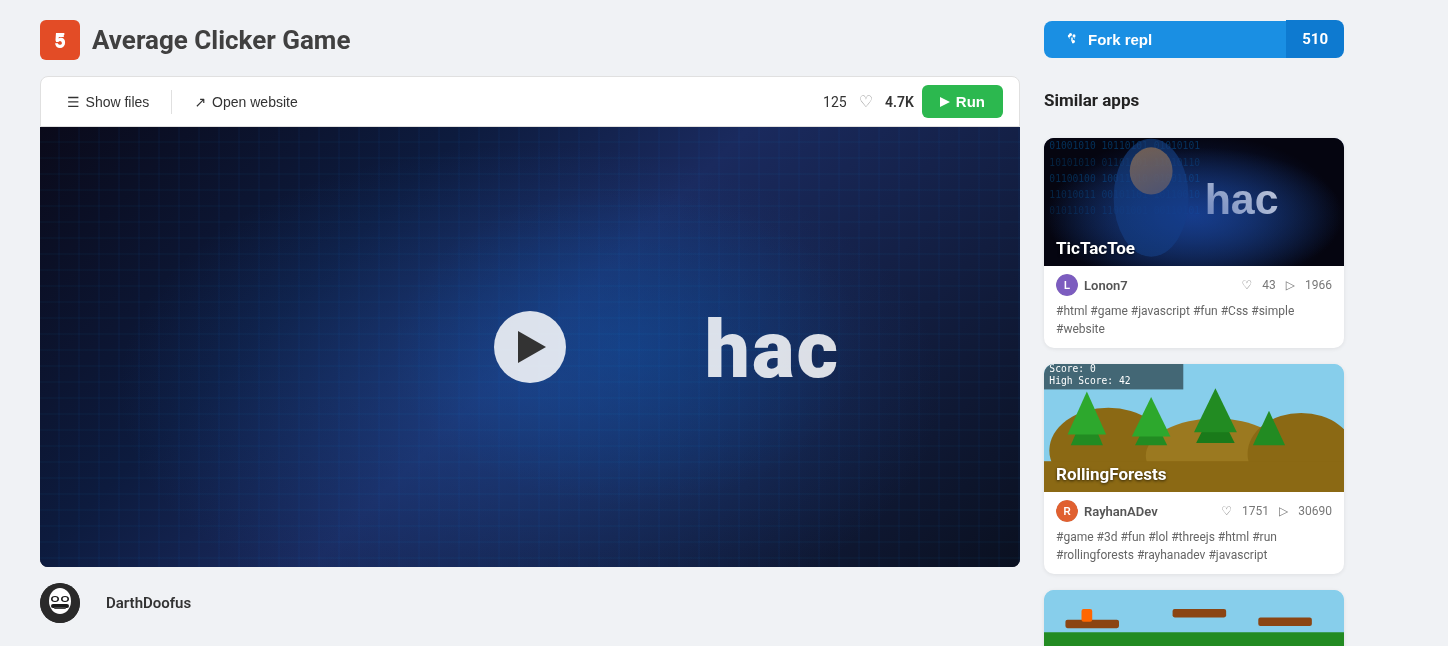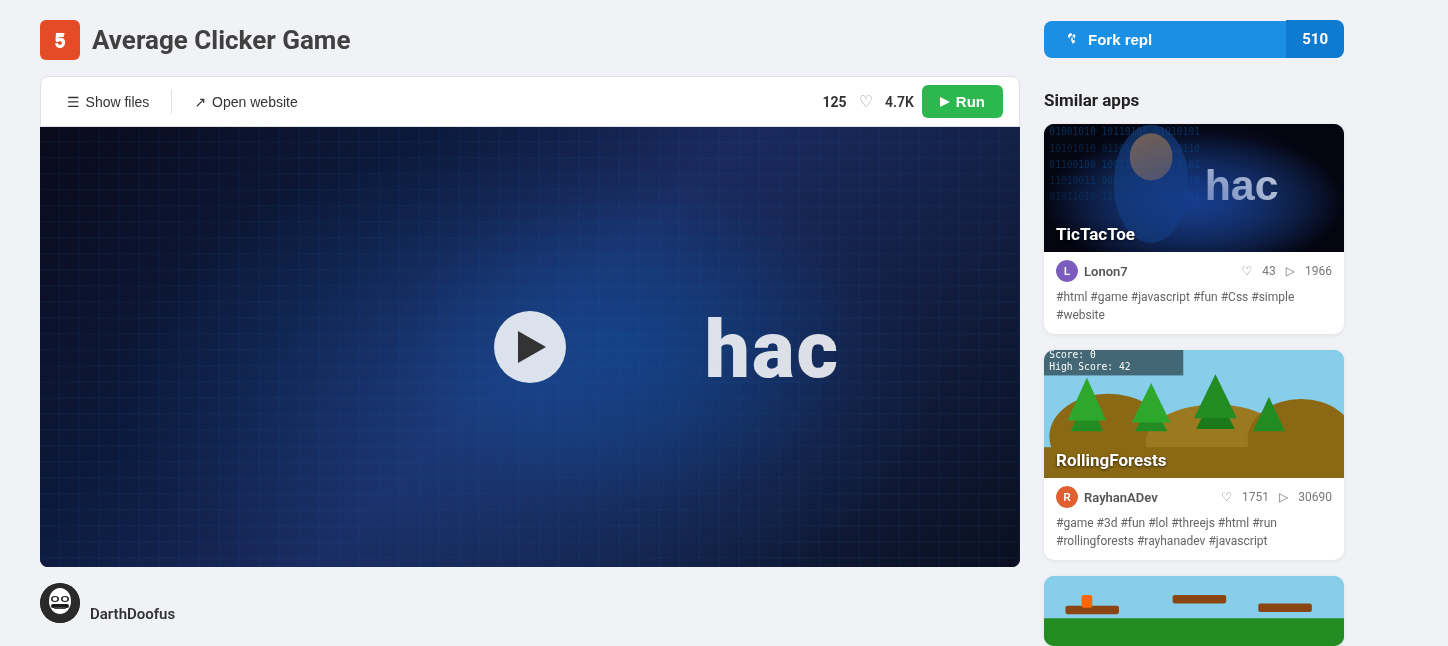--- a/index.html
+++ b/index.html
@@ -63,21 +63,21 @@
       margin: 0 4px;
     }
     .spacer { flex: 1; }
     .stats {
       display: flex;
       align-items: center;
       gap: 12px;
       font-size: 14px;
       color: #555;
     }
-    .like-count { font-weight: 700; color: #333; }
+    .like-count { font-weight: 400; color: #333; }
     .heart-icon { color: #999; font-size: 16px; }
     .view-count { font-weight: 600; color: #333; }
     .run-btn {
       display: flex;
       align-items: center;
       gap: 6px;
       background: #2cb84f;
       color: white;
       border: none;
       border-radius: 6px;
@@ -161,22 +161,22 @@
       content: '';
       width: 0;
       height: 0;
       border-style: solid;
       border-width: 16px 0 16px 28px;
       border-color: transparent transparent transparent #333;
       margin-left: 4px;
     }
     .author-section {
       display: flex;
-      align-items: flex-end;
-      gap: 10px;
+      align-items: center;
+      gap: 26px;
       margin-top: 16px;
     }
     .avatar {
       width: 40px;
       height: 40px;
       border-radius: 50%;
       background: #2a2a2a;
       display: flex;
       align-items: center;
       justify-content: center;
@@ -219,21 +219,21 @@
       padding: 10px 16px;
       font-size: 15px;
       font-weight: 700;
       border: none;
       cursor: pointer;
     }
     .similar-apps-title {
       font-size: 17px;
       font-weight: 700;
       color: #222;
-      margin-bottom: 14px;
+      margin-bottom: 28px;
     }
     .app-card {
       background: #fff;
       border-radius: 10px;
       overflow: hidden;
       margin-bottom: 16px;
       box-shadow: 0 1px 4px rgba(0,0,0,0.08);
     }
     .app-card-thumb {
       width: 100%;

